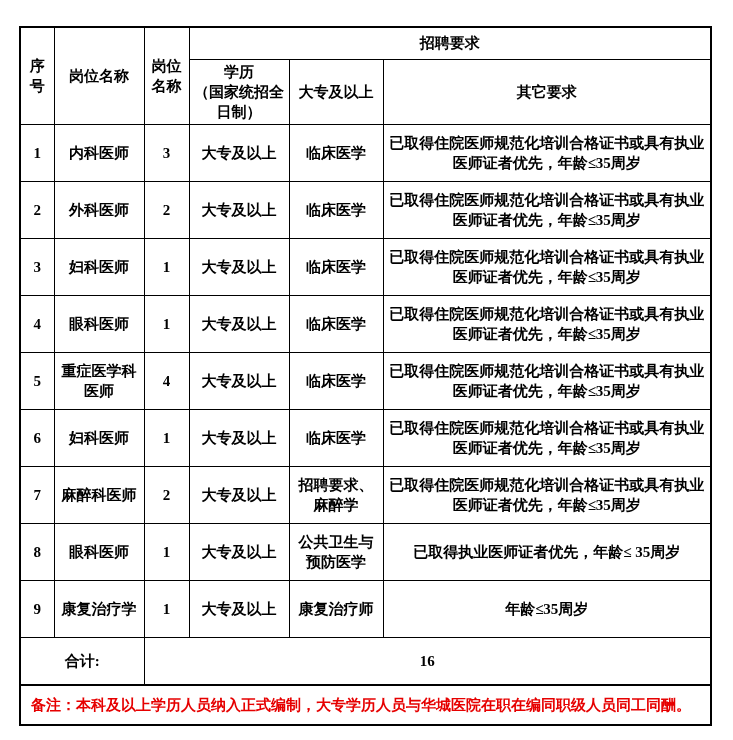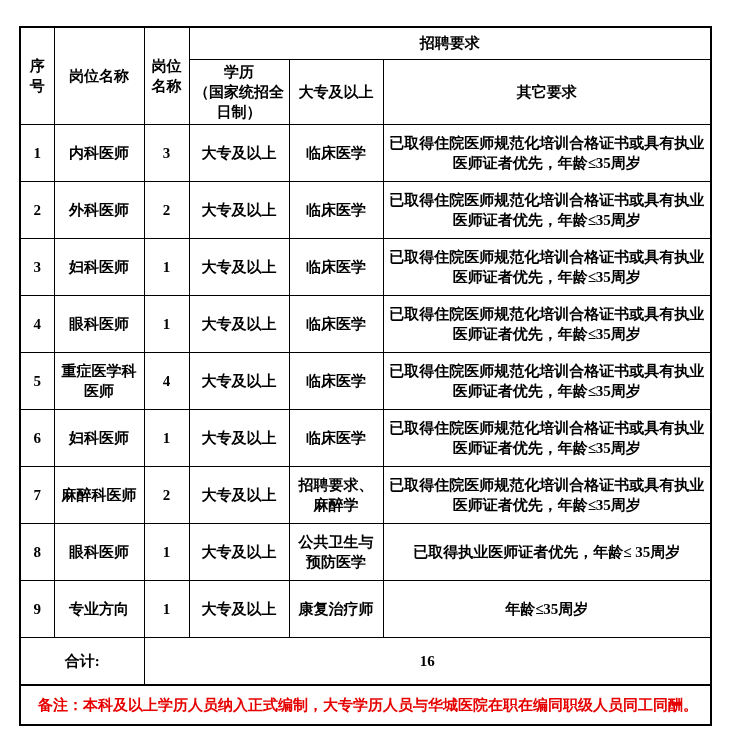--- a/index.html
+++ b/index.html
@@ -46,21 +46,21 @@
     padding: 2px 4px;
     margin-left: 44px;
   }
   td.total-label { }
   td.total-value {
     text-align: left;
     padding-left: 12px;
   }
   tr.note-row td {
     text-align: left;
-    padding-left: 17px;
+    padding-left: 10px;
     border-top: 2px solid #000;
   }
 </style>
 </head>
 <body>
 
 <div class="table-wrap">
   <table class="recruit">
     <colgroup>
       <col style="width:34px">
@@ -143,21 +143,21 @@
         <tr class="data-row">
           <td>8</td>
           <td>眼科医师</td>
           <td>1</td>
           <td>大专及以上</td>
           <td>公共卫生与预防医学</td>
           <td class="col-other">已取得执业医师证者优先，年龄≤ 35周岁</td>
         </tr>
         <tr class="data-row">
           <td>9</td>
-          <td>专业方向</td>
+          <td>康复治疗学</td>
           <td>1</td>
           <td>大专及以上</td>
           <td>康复治疗师</td>
           <td class="col-other">年龄≤35周岁</td>
         </tr>
         <tr class="total-row">
         <td colspan="2" class="total-label">合计:</td>
         <td colspan="4" class="total-value">16</td>
       </tr>
       <tr class="note-row">

